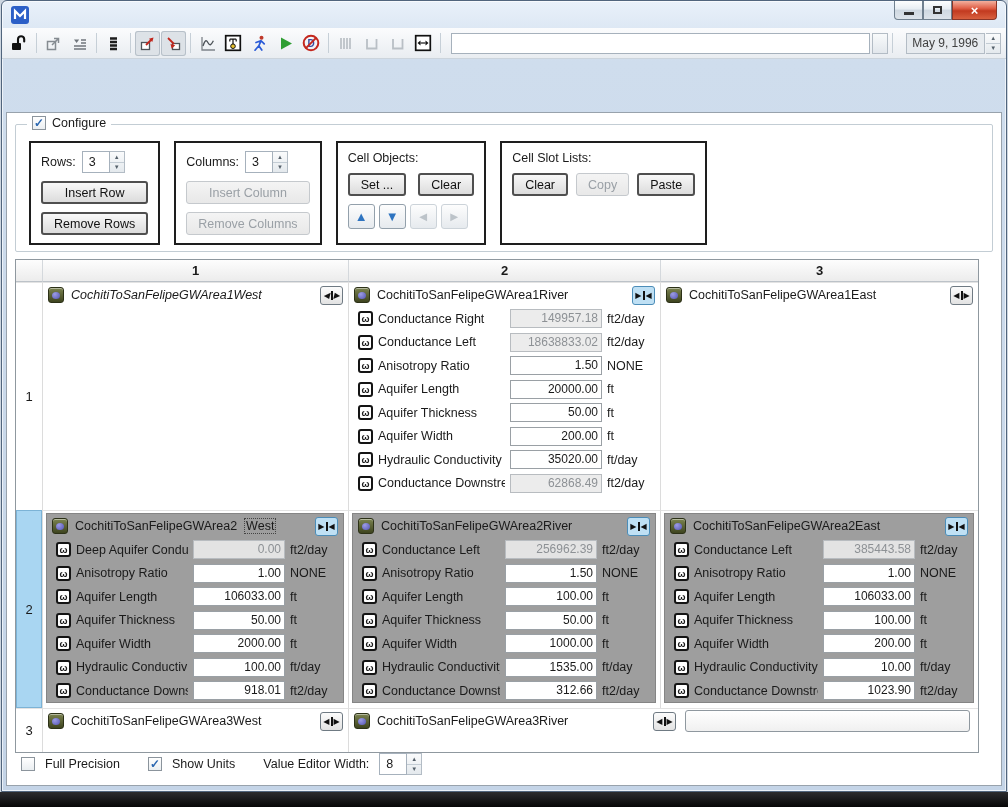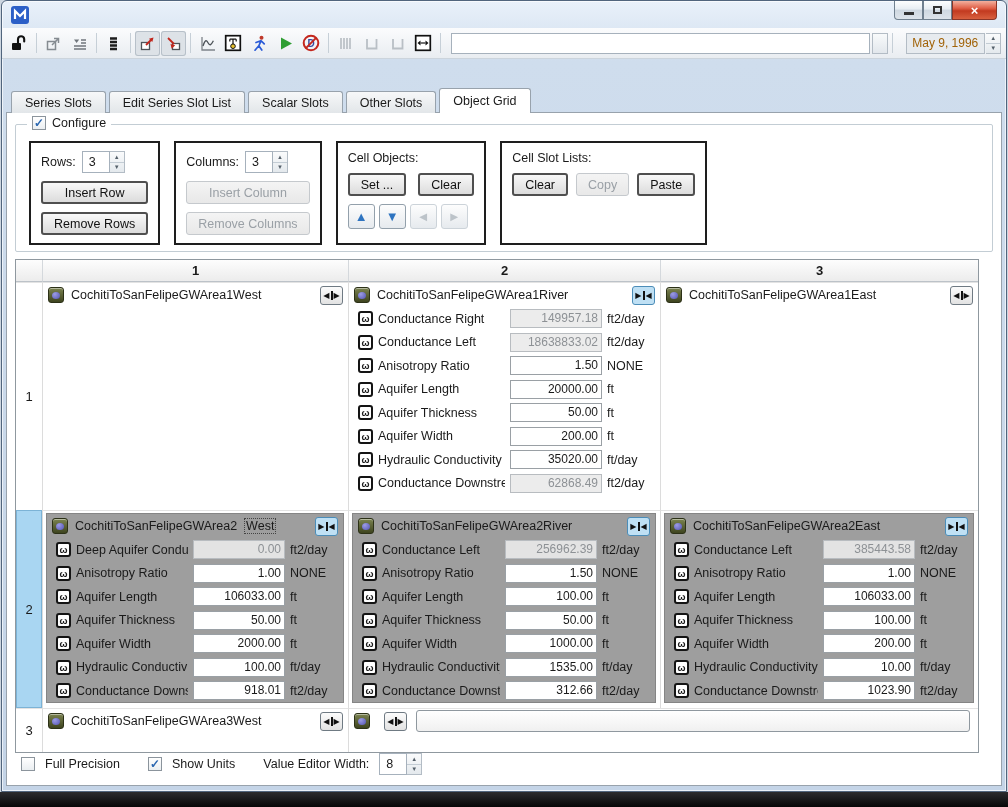--- a/index.html
+++ b/index.html
@@ -34,21 +34,21 @@
              background:linear-gradient(#fbfcfd,#e9edf1); border-bottom:1px solid #ccd4dc; }
   .tbtn { width:26px; height:25px; display:flex; align-items:center; justify-content:center;
           border-radius:3px; }
   .tbtn.pressed { background:#dde2e7; box-shadow: inset 0 0 0 1px #b7c0c9; }
   .tsep { width:1px; height:20px; background:#c6cfd7; margin:0 3px; flex:none; }
   .tinput { width:436px; height:21px; border:1px solid #a6b1bc; background:#fff;
             margin-left:6px; padding:0 5px; font:12px "Liberation Sans",sans-serif; }
   .tsmallbtn { width:17px; height:21px; border:1px solid #b3bcc5;
                background:linear-gradient(#f8fafb,#e2e7ec); margin-left:1px; }
   .tdate { margin-left:9px; width:82px; height:21px; border:1px solid #b3bcc5;
-           background:#e7ebef; color:#a16207; font-size:12px; display:flex;
+           background:#e7ebef; color:#404040; font-size:12px; display:flex;
            align-items:center; padding:0 5px; }
   .sarrows { width:15px; display:flex; flex-direction:column; border:1px solid #b3bcc5;
              border-left:none; background:linear-gradient(#fafbfc,#e4e9ed); }
   .sarrows span { flex:1; display:flex; align-items:center; justify-content:center;
                   font-size:6px; color:#55606a; line-height:1; }
   .sarrows span:first-child { border-bottom:1px solid #c3ccd4; }
 
   .tabbar { position:absolute; left:9px; top:87px; display:flex; align-items:flex-end; z-index:3; }
   .tab { height:22px; padding:0 13px; display:flex; align-items:center; font-size:12.5px;
          background:linear-gradient(#f7f8f9,#e2e6e9); border:1px solid #98a2ac;
@@ -260,27 +260,20 @@
       <input class="tinput" style="">
       <div class="tsmallbtn"></div>
       <div class="tsep"></div>
       <div class="tdate">May 9, 1996</div>
       <span class="sarrows" style="height: 21px;">
         <span>▲</span>
         <span>▼</span>
       </span>
     </div>
 
-  <div class="tabbar" id="tabbar">
-      <div class="tab">Series Slots</div>
-      <div class="tab">Edit Series Slot List</div>
-      <div class="tab">Scalar Slots</div>
-      <div class="tab">Other Slots</div>
-      <div class="tab active">Object Grid</div>
-    </div>
 
   <div class="panel">
 
     <div class="configure-box">
       <div class="configure-label">
         <span class="cb">✓</span>
         <span>Configure</span>
       </div>
       <div class="cfggroups">
         <div class="cfgbox">
@@ -347,21 +340,21 @@
     </div>
 
     <div class="objgrid" id="objgrid">
         <div class="gcorner"></div>
         <div class="gch" style="grid-area: 1 / 2;">1</div>
         <div class="gch" style="grid-area: 1 / 3;">2</div>
         <div class="gch" style="grid-area: 1 / 4;">3</div>
         <div class="grh" style="grid-area: 2 / 1;">1</div>
         <div class="grh selected" style="grid-area: 3 / 1;">2</div>
         <div class="grh" style="grid-area: 4 / 1;">3</div>
-        <div class="gc" style="grid-area: 2 / 2;">
+        <div class="gc" style="grid-area: 2 / 2; font-style: italic;">
           <div class="celltitle">
             <span class="objicon"></span>
             <span class="ctext">CochitiToSanFelipeGWArea1West</span>
             <span class="ctext tfocus"></span>
             <div class="expbtn">
               <span>◀</span>
               <span class="bar"></span>
               <span>▶</span>
             </div>
           </div>
@@ -614,20 +607,21 @@
             <div class="expbtn">
               <span>◀</span>
               <span class="bar"></span>
               <span>▶</span>
             </div>
           </div>
         </div>
         <div class="gc" style="grid-area: 4 / 3 / auto / span 2;">
           <div class="celltitle">
             <span class="objicon"></span>
+            <span class="ctext" style="min-width: 262px;">CochitiToSanFelipeGWArea3River</span>
             <span class="ctext tfocus"></span>
             <div class="expbtn" style="margin-left: 0px;">
               <span>◀</span>
               <span class="bar"></span>
               <span>▶</span>
             </div>
             <div class="hstrip"></div>
           </div>
         </div>
       </div>

